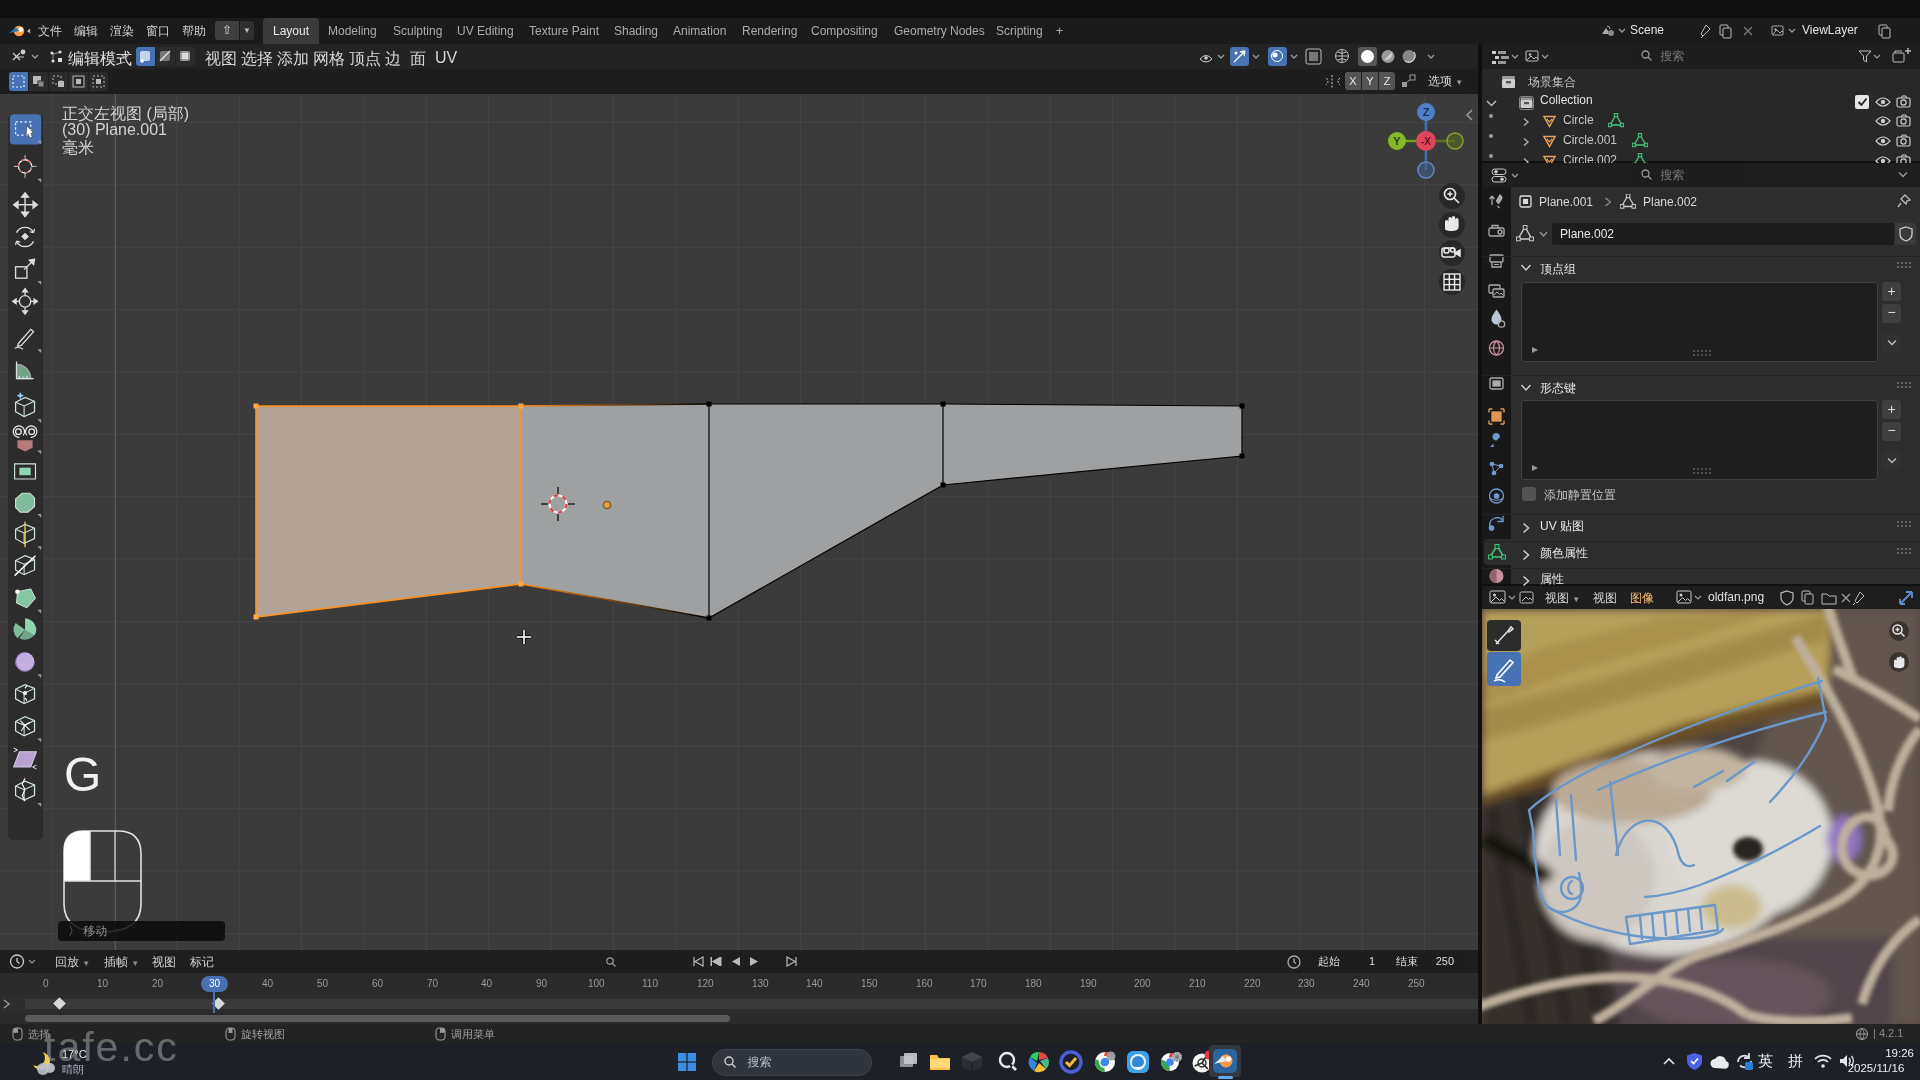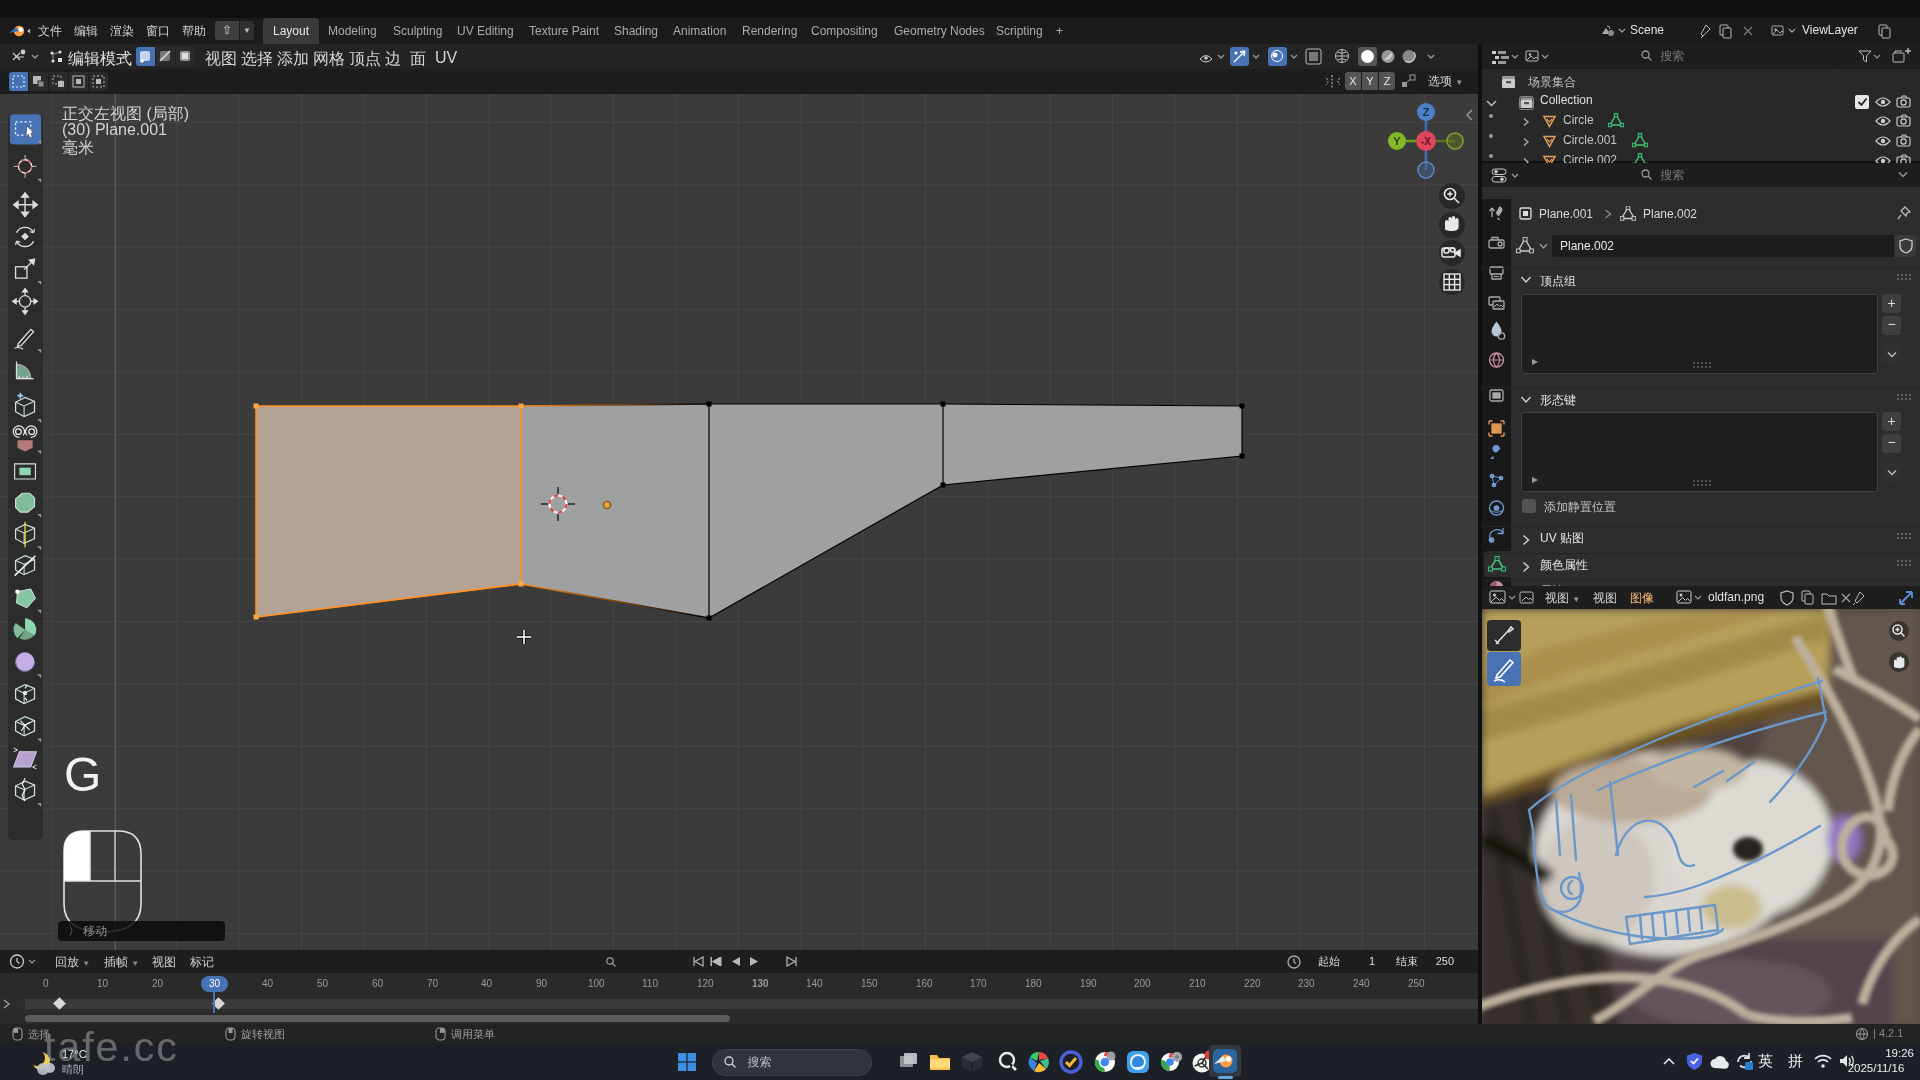--- a/index.html
+++ b/index.html
@@ -27,21 +27,21 @@
   linear-gradient(to right,#454545 1px,transparent 1px),
   linear-gradient(to bottom,#454545 1px,transparent 1px);
  background-size:62.4px 62.4px;background-position:51.5px 59.5px;}
 #axisz{position:absolute;left:115px;top:-94px;width:1px;height:950px;background:#4f5a75;}
 .vptext{position:absolute;font-size:16px;color:#d2d2d2;white-space:nowrap;}
 
 #toolbar{position:absolute;left:9px;top:95px;width:36px;}
 
 #outhead{left:1482px;top:44px;width:438px;height:25px;}
 #outliner{left:1482px;top:69px;width:438px;height:92px;background:#282828;font-size:12px;color:#c6c6c6;}
-#props{left:1482px;top:163px;width:438px;height:421px;background:#2d2d2d;font-size:12px;margin-top:12px;}
+#props{left:1482px;top:163px;width:438px;height:421px;background:#2d2d2d;font-size:12px;}
 #prophead{left:1482px;top:163px;width:438px;height:24px;background:#1e1e1e;z-index:5;}
 #ptabs{position:absolute;left:0;top:24px;width:29px;height:397px;background:#191919;}
 #imghead{left:1482px;top:586px;width:438px;height:23px;font-size:12px;}
 #imgcanvas{left:1482px;top:609px;width:438px;height:415px;background:#3a3433;overflow:hidden;}
 
 #tlhead{left:0;top:950px;width:1478px;height:23px;background:#1e1e1e;font-size:12px;color:#cfcfcf;}
 #tlruler{left:0;top:973px;width:1478px;height:22px;background:#2a2a2a;font-size:10px;color:#9a9a9a;}
 #tltracks{left:0;top:995px;width:1478px;height:18px;background:#2c2c2c;}
 #tlscroll{left:0;top:1013px;width:1478px;height:11px;background:#2a2a2a;}
 
@@ -1039,21 +1039,21 @@
   <div class="abs" style="left:201px;top:3px;width:27px;height:16px;background:#4772b3;border-radius:8px;color:#fff;text-align:center;line-height:16px;">30</div>
   <div class="abs" style="left:262px;top:5px;">40</div>
       <div class="abs" style="left:317px;top:5px;">50</div>
   <div class="abs" style="left:372px;top:5px;">60</div>
       <div class="abs" style="left:427px;top:5px;">70</div>
   <div class="abs" style="left:481px;top:5px;">40</div>
       <div class="abs" style="left:536px;top:5px;">90</div>
   <div class="abs" style="left:588px;top:5px;">100</div>
       <div class="abs" style="left:642px;top:5px;">110</div>
   <div class="abs" style="left:697px;top:5px;">120</div>
-      <div class="abs" style="left:752px;top:5px;font-weight:bold;">130</div>
+      <div class="abs" style="left:752px;top:5px;">130</div>
   <div class="abs" style="left:806px;top:5px;">140</div>
       <div class="abs" style="left:861px;top:5px;">150</div>
   <div class="abs" style="left:916px;top:5px;">160</div>
       <div class="abs" style="left:970px;top:5px;">170</div>
   <div class="abs" style="left:1025px;top:5px;">180</div>
       <div class="abs" style="left:1080px;top:5px;">190</div>
   <div class="abs" style="left:1134px;top:5px;">200</div>
       <div class="abs" style="left:1189px;top:5px;">210</div>
   <div class="abs" style="left:1244px;top:5px;">220</div>
       <div class="abs" style="left:1298px;top:5px;">230</div>

